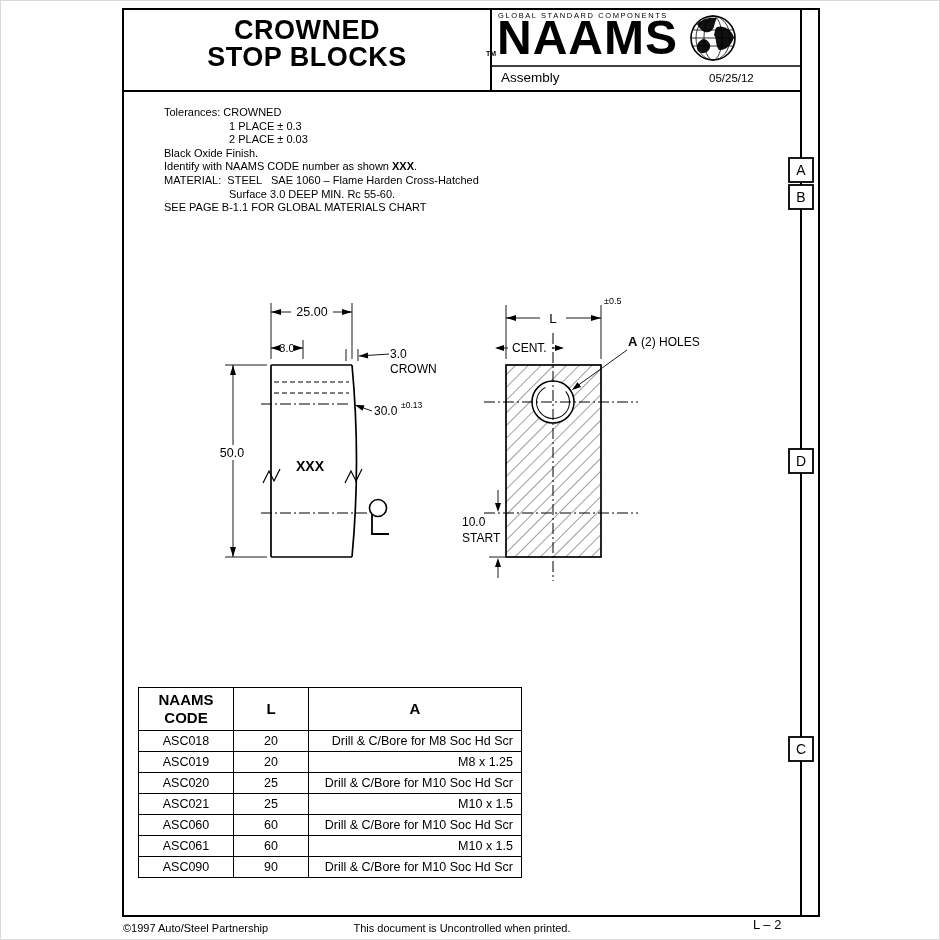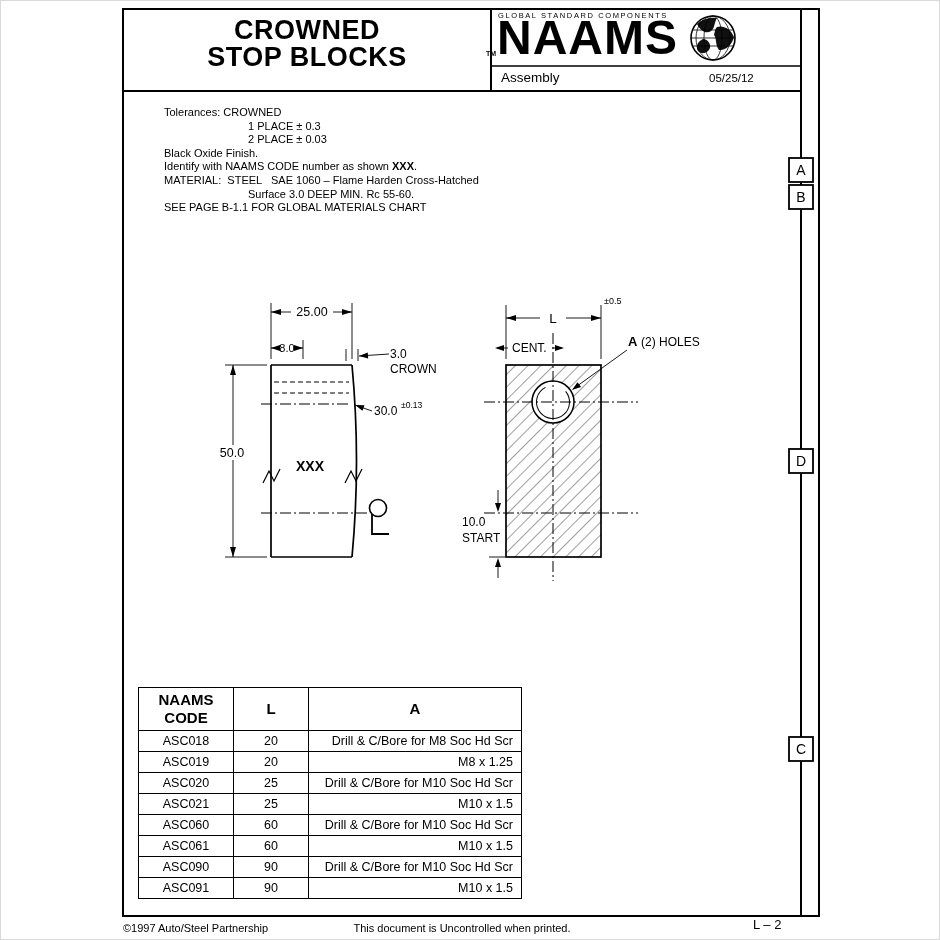--- a/index.html
+++ b/index.html
@@ -17,21 +17,21 @@
          font-size:27px;font-weight:bold;line-height:27px;letter-spacing:.5px}
   .brand-small{position:absolute;left:497px;top:10px;font-size:7.5px;font-weight:normal;letter-spacing:1.6px}
   .brand{position:absolute;left:496px;top:13px;font-size:48px;font-weight:bold;letter-spacing:1px;line-height:48px}
   .tm{position:absolute;left:485px;top:49px;font-size:7px;font-weight:bold}
   .globe{position:absolute;left:686px;top:12px;width:52px;height:52px}
   .assembly{position:absolute;left:500px;top:69px;font-size:13.5px}
   .date{position:absolute;left:708px;top:71px;font-size:11.5px}
 
   .notes{position:absolute;left:163px;top:105px}
   .note{white-space:pre;font-size:11px;line-height:13.6px}
-  .ind{margin-left:84px}
+  .ind{margin-left:65px}
   .see{}
 
   table.spec{position:absolute;left:137px;top:686px;border-collapse:collapse;background:#fff;table-layout:fixed}
   .spec th,.spec td{border:1.5px solid #000}
   .spec th{font-size:15px;line-height:18px;padding:3px 0;font-weight:bold;text-align:center}
   .spec td{height:21px;font-size:12.5px;padding:0 8px}
   .spec td.code,.spec td.len{text-align:center}
   .spec td.desc{text-align:right;padding-left:8px}
 
   .f-copy{position:absolute;left:122px;top:921px;font-size:11px}
@@ -243,23 +243,18 @@
     <tr>
         <td class="code">ASC061</td>
         <td class="len">60</td>
         <td class="desc">M10 x 1.5</td>
       </tr>
     <tr>
         <td class="code">ASC090</td>
         <td class="len">90</td>
         <td class="desc">Drill &amp; C/Bore for M10 Soc Hd Scr</td>
       </tr>
-    <tr>
-        <td class="code">ASC091</td>
-        <td class="len">90</td>
-        <td class="desc">M10 x 1.5</td>
-      </tr>
   </tbody>
 </table>
 
 <div class="f-copy">©1997 Auto/Steel Partnership</div>
 <div class="f-notice">This document is Uncontrolled when printed.</div>
 <div class="f-page">L – 2</div>
 
 </body></html>

